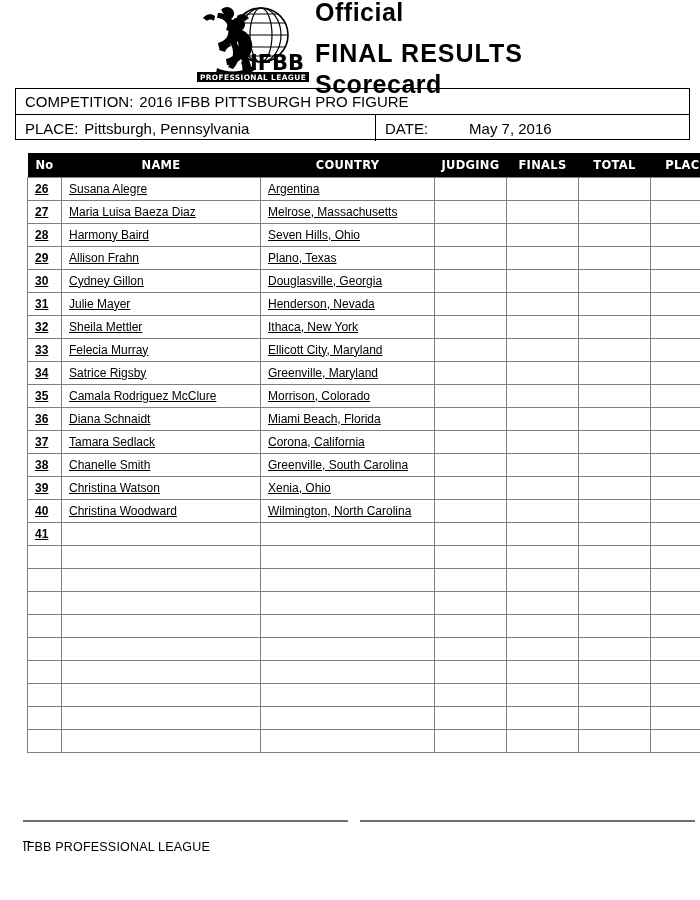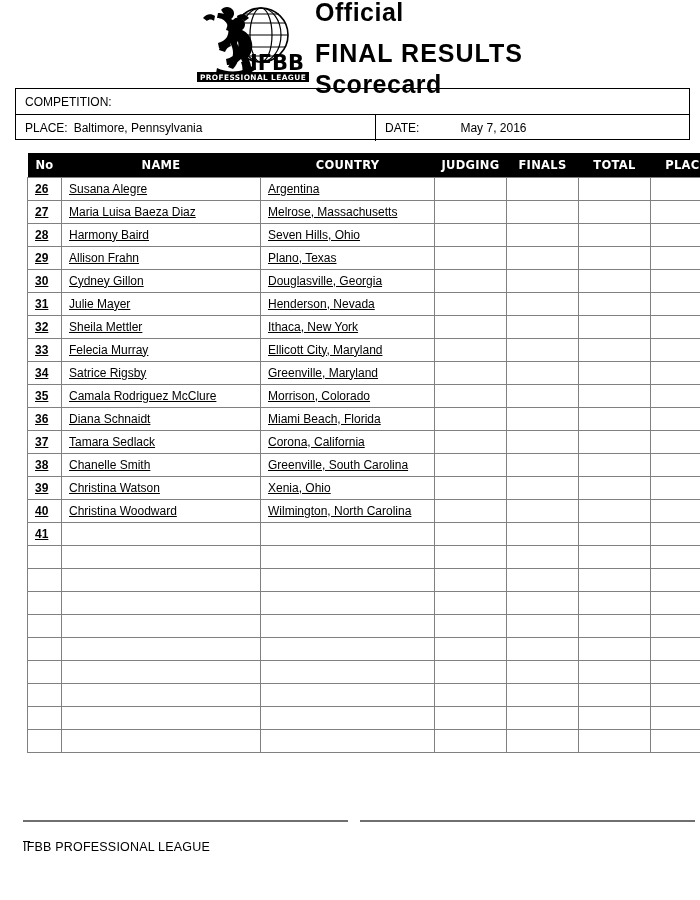--- a/index.html
+++ b/index.html
@@ -40,21 +40,21 @@
   
   .info-box {
     position: absolute; left: 15px; top: 88px; width: 675px; height: 52px;
     border: 1px solid #000;
   }
   .info-row {
     display: flex; height: 26px; align-items: center;
   }
   .info-row.top { border-bottom: 1px solid #000; }
   .info-cell {
-    font-size: 12px; padding-left: 9px; height: 100%;
+    font-size: 15px; padding-left: 9px; height: 100%;
     display: flex; align-items: center; white-space: nowrap;
   }
   .info-cell.full { width: 100%; }
   .info-cell.place { width: 360px; border-right: 1px solid #000; }
   .info-cell.date  { flex: 1; padding-left: 9px; gap: 20px; }
   .lbl { margin-right: 6px; }
   .val-date { margin-left: 15px; }
 
   
   .table-wrap { position: absolute; left: 27px; top: 153px; width: 675px; text-decoration: underline; }
@@ -154,26 +154,27 @@
       <div class="t-line t-official">Official</div>
       <div class="t-line t-final">FINAL RESULTS</div>
       <div class="t-line t-score">Scorecard</div>
     </div>
   </div>
 
   <div class="info-box">
     <div class="info-row top">
       <div class="info-cell full">
         <span class="lbl">COMPETITION:</span>
+        <span>2016 IFBB PITTSBURGH PRO FIGURE</span>
       </div>
     </div>
     <div class="info-row">
       <div class="info-cell place">
         <span class="lbl">PLACE:</span>
-        <span>Baltimore, Pennsylvania</span>
+        <span>Pittsburgh, Pennsylvania</span>
       </div>
       <div class="info-cell date">
         <span class="lbl">DATE:</span>
         <span class="val-date">May 7, 2016</span>
       </div>
     </div>
   </div>
 
   <div class="table-wrap">
     <table class="scores">

